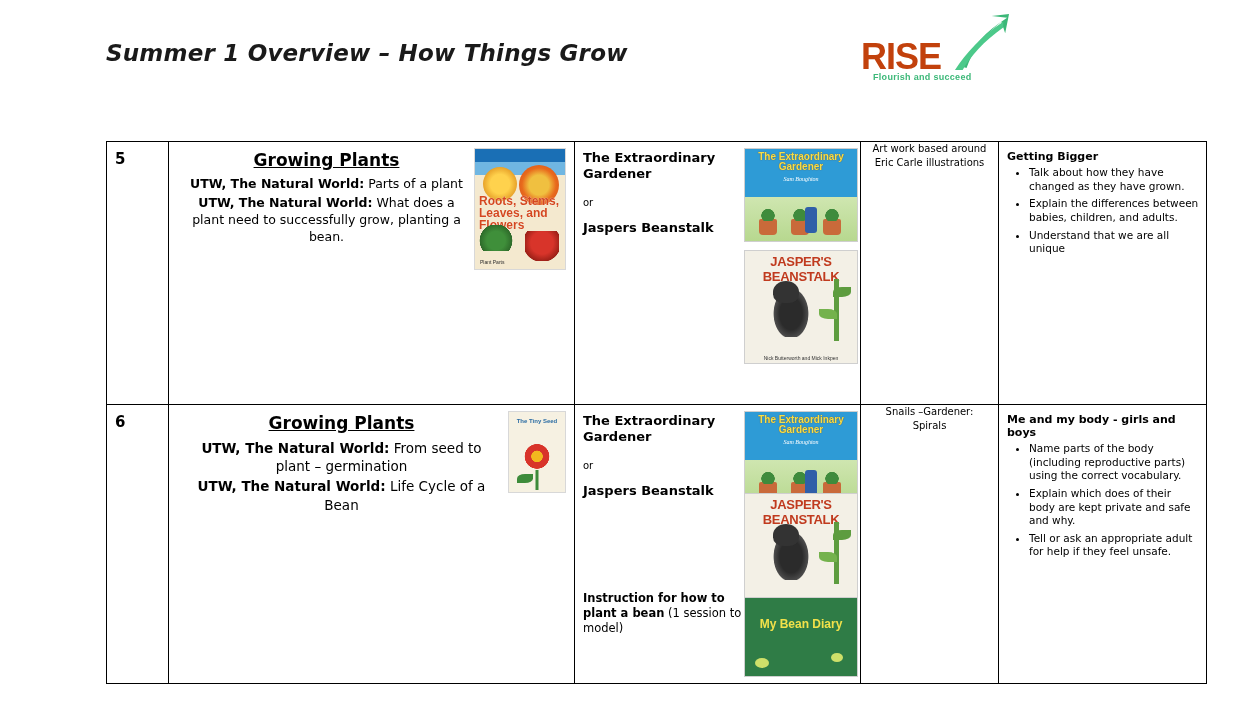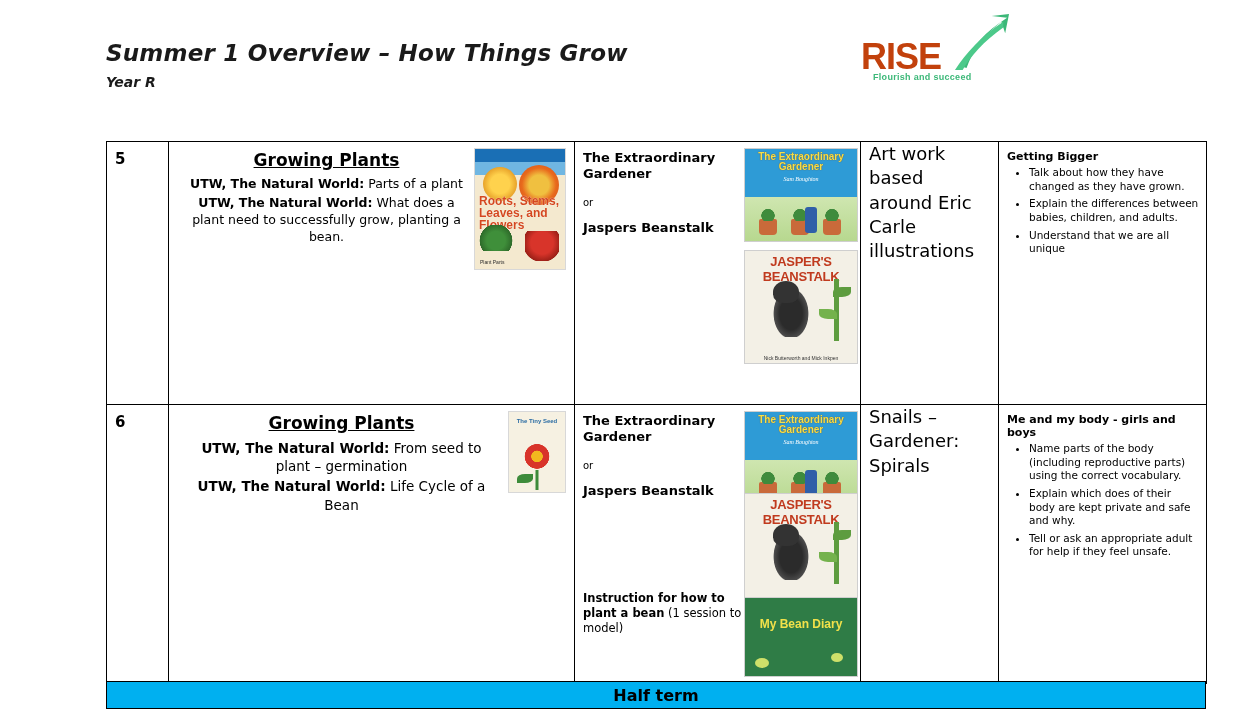--- a/index.html
+++ b/index.html
@@ -324,21 +324,22 @@
     background: #cfe06a; border-radius: 50%;
   }
   .cover-bd .bean2 {
     position: absolute; right: 14px; bottom: 14px; width: 12px; height: 9px;
     background: #cfe06a; border-radius: 50%;
   }
 
   
   .art-inner {
     font-family: "DejaVu Sans", sans-serif;
-    font-size: 18px;
+    font-size: 10px;
+    text-align: center;
     line-height: 1.35;
     padding: 0 8px;
     display: flex;
     align-items: center;
     justify-content: center;
     height: 100%;
   }
   .cell-art { vertical-align: middle; }
 
   
@@ -378,21 +379,20 @@
     color: #000000;
   }
 </style>
 </head>
 <body>
 
 <div class="page">
 
   <div class="header">
     <h1 class="doc-title">Summer 1 Overview – How Things Grow</h1>
-    <p class="doc-subtitle">Year R</p>
   </div>
 
   <div class="logo">
     <svg class="logo-arrow" viewBox="0 0 60 58">
       <path d="M8 54 C20 34, 34 18, 56 4 L40 2 L58 0 L54 20 L50 8 C32 22, 20 38, 14 56 Z" fill="#3cb878"></path>
       <path d="M2 58 C14 40, 28 24, 52 8 L52 14 C32 28, 18 44, 10 58 Z" fill="#4cc98a"></path>
     </svg>
     <div class="logo-text">RISE</div>
     <div class="logo-tag">Flourish and succeed</div>
   </div>
@@ -556,15 +556,14 @@
               <li>Explain which does of their body are kept private and safe and why.</li>
               <li>Tell or ask an appropriate adult for help if they feel unsafe.</li>
             </ul>
           </div>
         </td>
       </tr>
 
     </tbody>
   </table>
 
-  <div class="halfterm">Half term</div>
 
 </div>
 
 </body></html>

